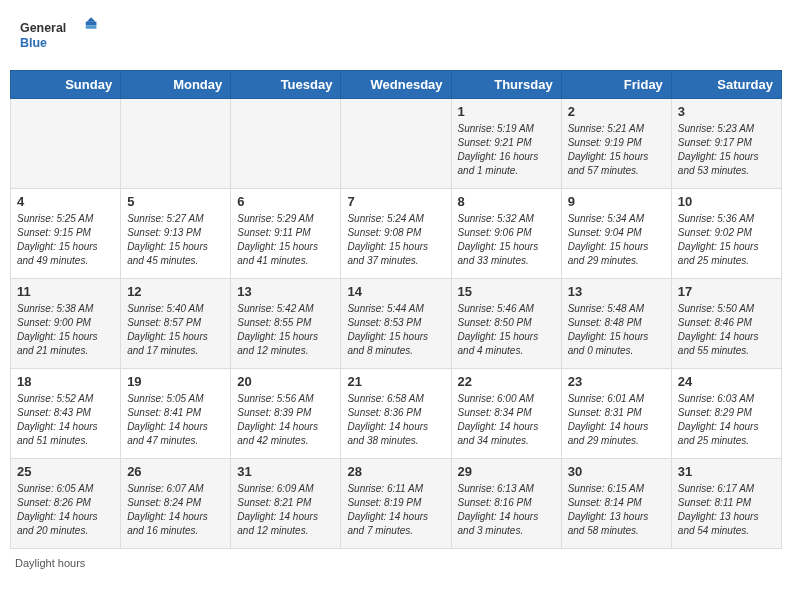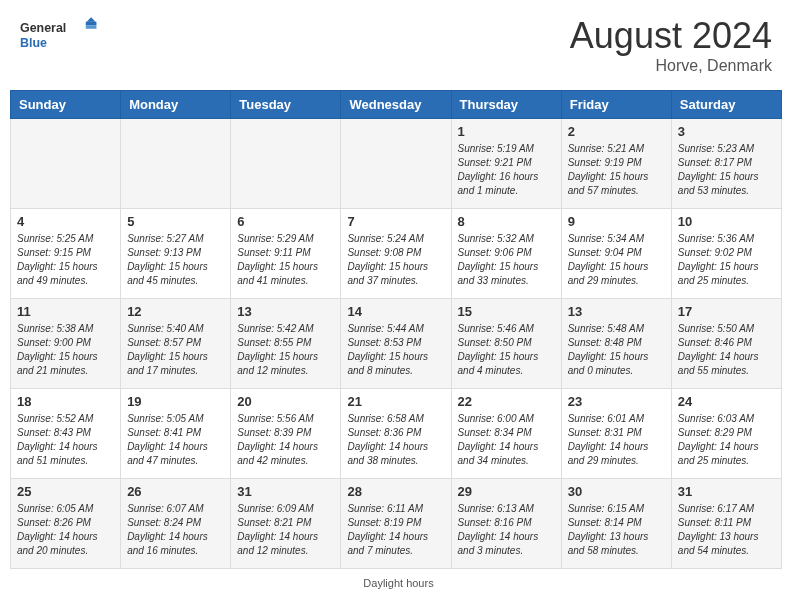--- a/index.html
+++ b/index.html
@@ -36,21 +36,21 @@
       color: #555;
     }
     .calendar {
       width: 100%;
       border-collapse: collapse;
       border: 1px solid #ccc;
     }
     .calendar th {
       background-color: #2a6db5;
       color: #fff;
-      text-align: left;
+      text-align: right;
       padding: 6px 8px;
       font-size: 13px;
       border: 1px solid #2060a0;
     }
     .calendar td {
       vertical-align: top;
       border: 1px solid #ddd;
       padding: 5px 6px;
       font-size: 10.5px;
       color: #333;
@@ -81,40 +81,35 @@
       font-size: 10px;
       line-height: 1.4;
       color: #333;
       font-style: italic;
     }
     .footer {
       margin-top: 8px;
       font-size: 11px;
       color: #555;
       padding-left: 5px;
-      text-align: center;
     }
   </style>
 </head>
 <body>
 
 <div class="header">
   <div class="logo">
   <svg width="80" height="40" viewBox="0 0 90 40" xmlns="http://www.w3.org/2000/svg">
     <text x="0" y="17" font-size="14" font-weight="bold" fill="#333" font-family="Arial">General</text>
     <text x="0" y="33" font-size="14" font-weight="bold" fill="#2a6db5" font-family="Arial">Blue</text>
     <polygon points="75,5 85,5 80,0" fill="#2a6db5"></polygon>
     <rect x="74" y="5" width="12" height="4" fill="#2a6db5"></rect>
     <rect x="74" y="9" width="12" height="4" fill="#5599d0"></rect>
   </svg>
 </div>
-  <div class="title-block">
-    <div class="month-year">August 2024</div>
-    <div class="location">Horve, Denmark</div>
-  </div>
 </div>
 
 <table class="calendar">
   <thead>
     <tr>
       <th>Sunday</th>
       <th>Monday</th>
       <th>Tuesday</th>
       <th>Wednesday</th>
       <th>Thursday</th>
@@ -138,21 +133,21 @@
         <td>
           <span class="day-num">2</span>
           <div class="day-info">Sunrise: 5:21 AM
 Sunset: 9:19 PM
 Daylight: 15 hours
 and 57 minutes.</div>
         </td>
         <td>
           <span class="day-num">3</span>
           <div class="day-info">Sunrise: 5:23 AM
-Sunset: 8:17 PM
+Sunset: 9:17 PM
 Daylight: 15 hours
 and 53 minutes.</div>
         </td>
       </tr>
       <tr>
         <td>
           <span class="day-num">4</span>
           <div class="day-info">Sunrise: 5:25 AM
 Sunset: 9:15 PM
 Daylight: 15 hours

